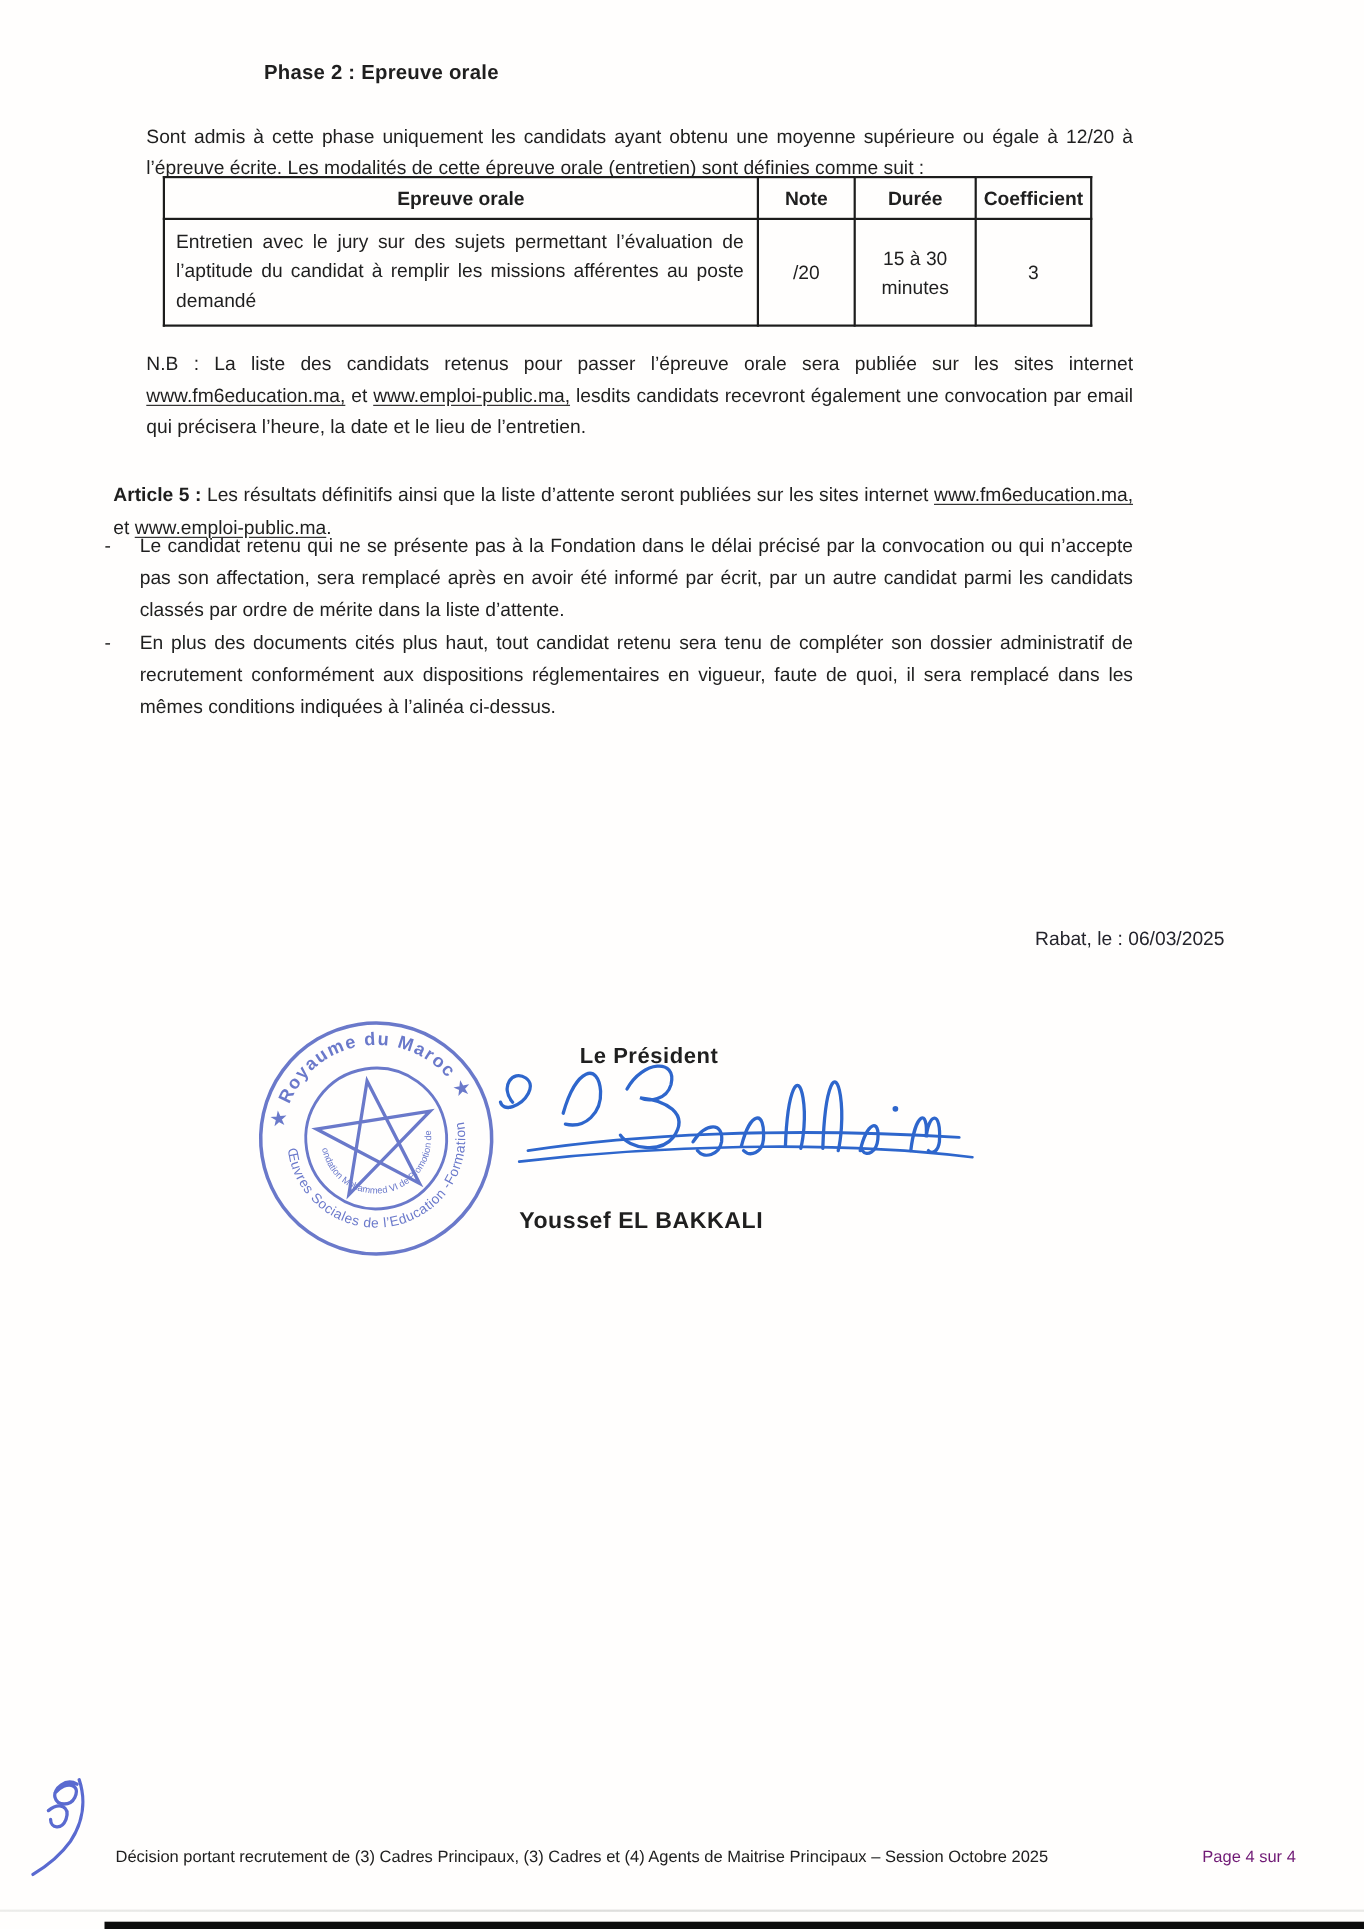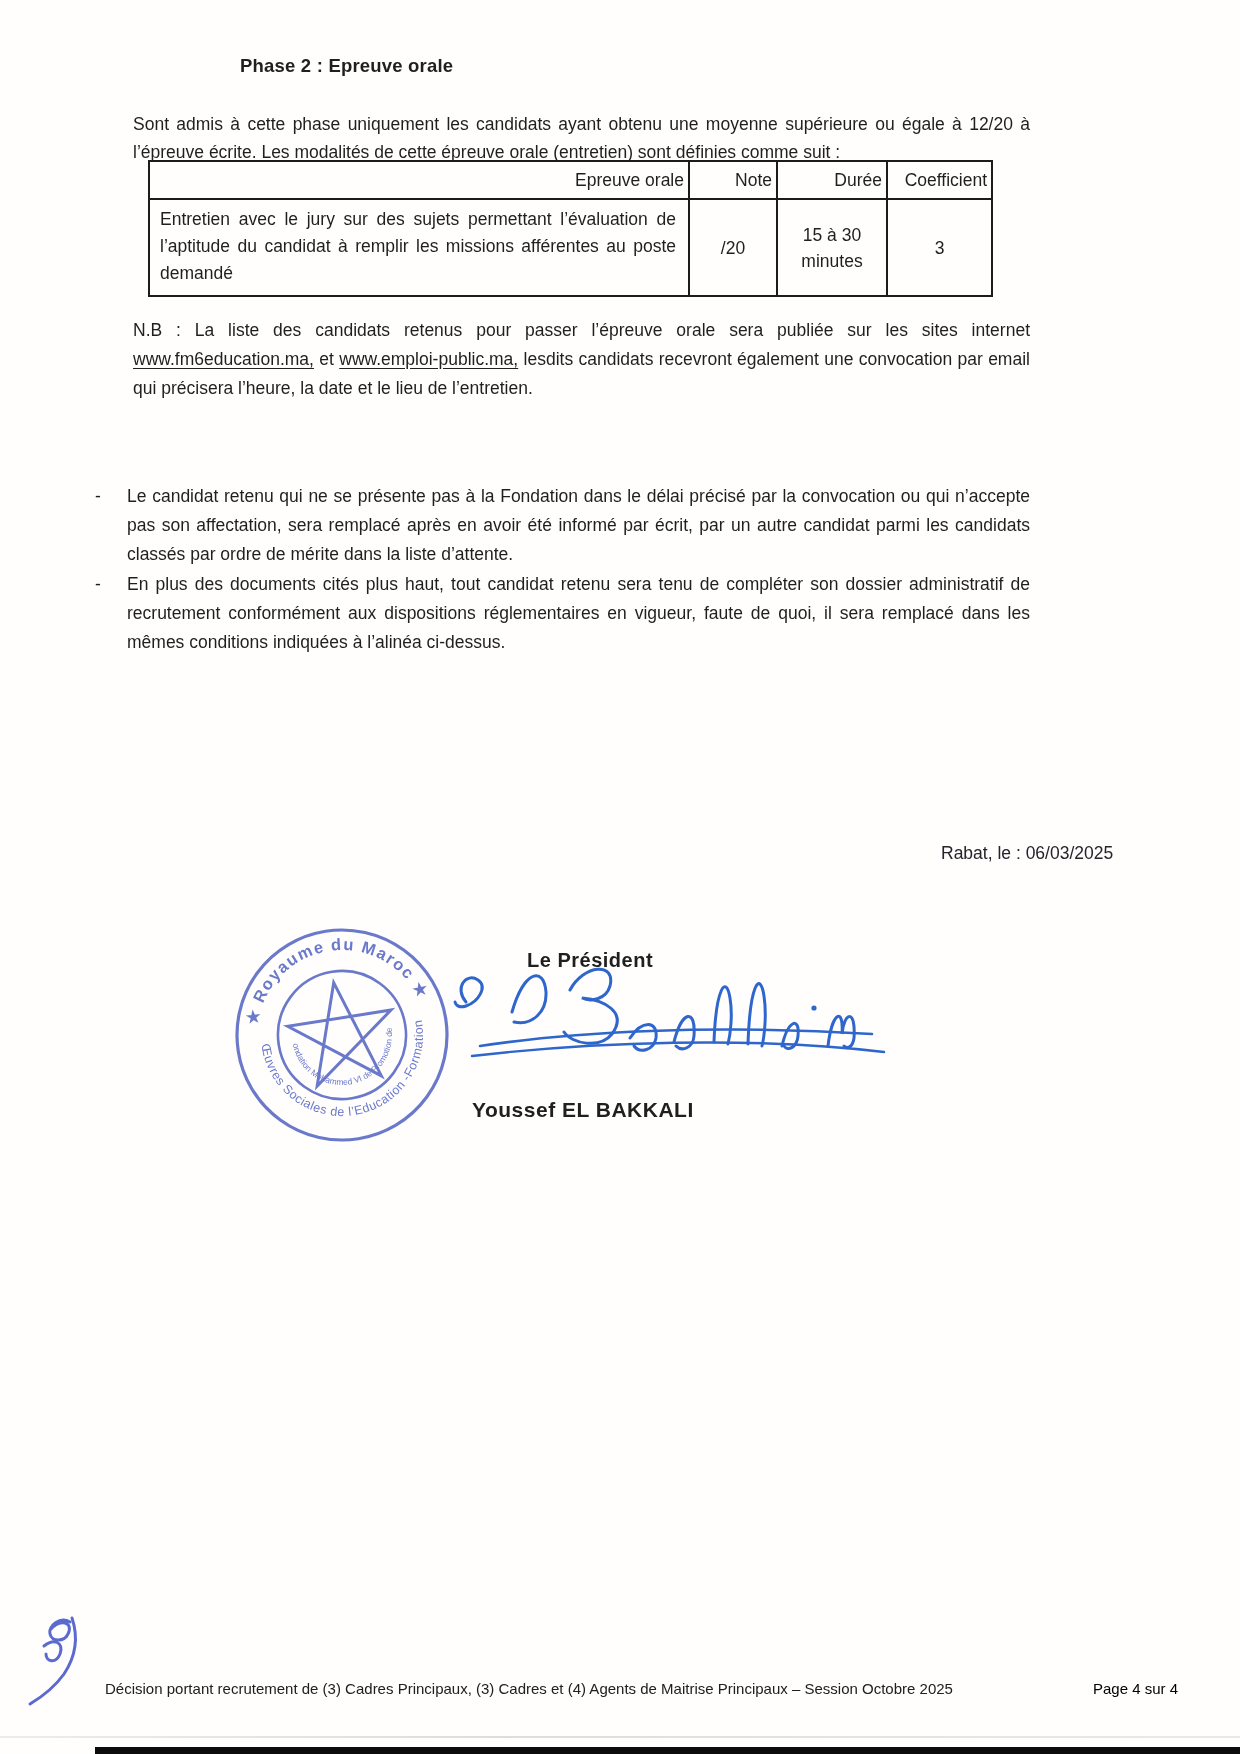--- a/index.html
+++ b/index.html
@@ -24,21 +24,21 @@
   .oral-table {
     position:absolute; left:148px; top:160px; width:843px;
     border-collapse:collapse; table-layout:fixed;
     font-size:17.5px;
   }
   .oral-table th, .oral-table td {
     border:2px solid #1c1c1c;
     font-weight:normal;
     vertical-align:middle;
   }
-  .oral-table th { height:36px; text-align:right; padding:0 4px; }
+  .oral-table th { height:36px; text-align:center; padding:0 4px;font-weight:bold; }
   .oral-table td.desc { text-align:justify; padding:6px 12px 8px 10px; line-height:27px; }
   .oral-table td.center { text-align:center; padding:4px 6px; line-height:26px; }
   .col-desc { width:540px; } .col-note { width:88px; } .col-duree { width:110px; } .col-coef { width:105px; }
   .nb-para { left:133px; top:298px; width:897px; line-height:29px; }
   .article-para { left:103px; top:416px; width:927px; line-height:30px; }
   .article-label, b { font-weight:bold; }
   .doc-link { text-decoration:underline; text-underline-offset:3px; }
   .bullets {
     position:absolute; left:93px; top:482px; width:937px;
     margin:0; padding:0; list-style:none;
@@ -62,21 +62,21 @@
   }
   .stamp { position:absolute; left:230px; top:920px; width:224px; height:230px; transform:rotate(-9deg); opacity:0.82; }
   .signature-svg { position:absolute; left:452px; top:950px; width:440px; height:160px; }
   .paraph-svg { position:absolute; left:20px; top:1612px; width:80px; height:100px; }
   .footer-left {
     position:absolute; left:105px; top:1680px;
     font-size:15px; color:#202020;
   }
   .footer-right {
     position:absolute; left:1093px; top:1680px;
-    font-size:15px; color:#000000;
+    font-size:15px; color:#701a75;
   }
   .scan-line {
     position:absolute; left:0; top:1736px; width:100%; height:2px;
     background:linear-gradient(90deg, #ececea, #dddddb 40%, #e9e9e7);
   }
   .bottom-bar {
     position:absolute; left:95px; right:0; bottom:0; height:7px;
     background:#0c0c0c;
   }
 </style>
@@ -114,20 +114,24 @@
     </tbody>
   </table>
 
   <p class="para nb-para"><span>N.B :</span>
     <span>La liste des candidats retenus pour passer l’épreuve orale sera publiée sur les sites internet</span>
     <span class="doc-link">www.fm6education.ma,</span>
     <span>et</span>
     <span class="doc-link">www.emploi-public.ma,</span>
     <span>lesdits candidats recevront également une convocation par email qui précisera l’heure, la date et le lieu de l’entretien.</span></p>
 
+  <p class="para article-para"><span class="article-label">Article 5 :</span>
+    <span>Les résultats définitifs ainsi que la liste d’attente seront publiées sur les sites internet</span>
+    <span class="doc-link">www.fm6education.ma,</span>
+    <span>et</span><span> </span><span class="doc-link">www.emploi-public.ma</span><span>.</span></p>
 
   <ul class="bullets">
     <li>Le candidat retenu qui ne se présente pas à la Fondation dans le délai précisé par la convocation ou qui n’accepte pas son affectation, sera remplacé après en avoir été informé par écrit, par un autre candidat parmi les candidats classés par ordre de mérite dans la liste d’attente.</li>
     <li>En plus des documents cités plus haut, tout candidat retenu sera tenu de compléter son dossier administratif de recrutement conformément aux dispositions réglementaires en vigueur, faute de quoi, il sera remplacé dans les mêmes conditions indiquées à l’alinéa ci-dessus.</li>
   </ul>
 
   <div class="date-line">Rabat, le : 06/03/2025</div>
 
   <svg class="stamp" viewBox="0 0 224 230">
     <g fill="none" stroke="#4a5cc0">

